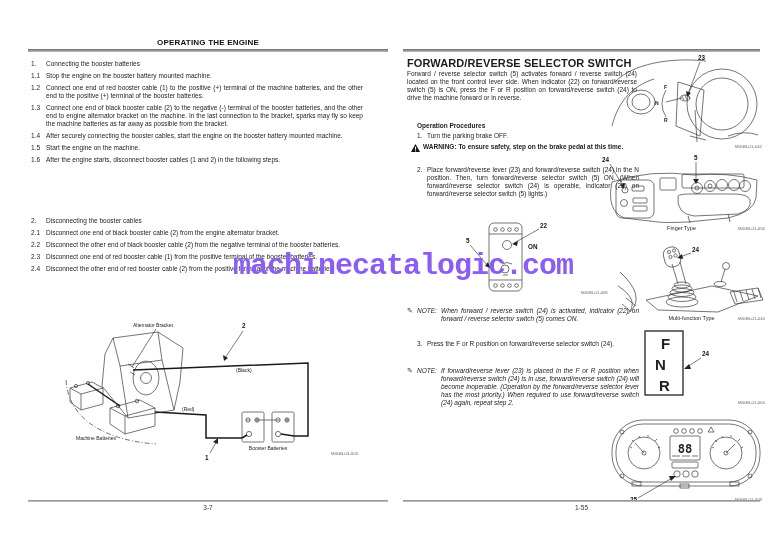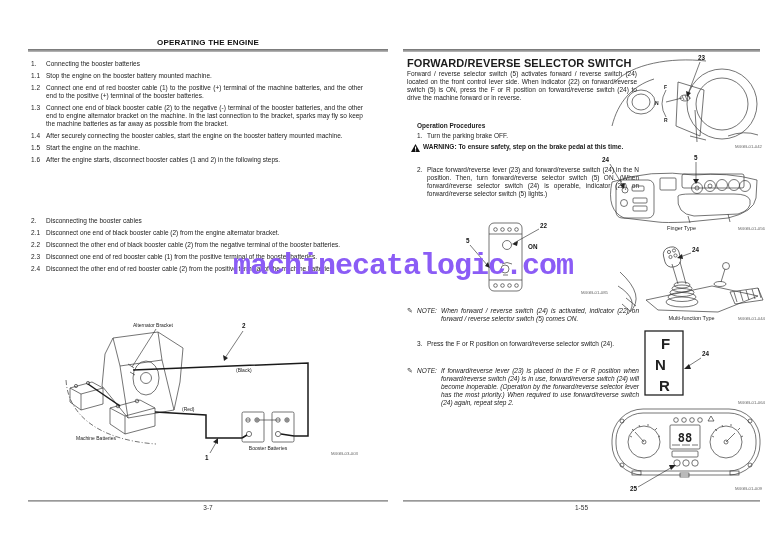--- a/index.html
+++ b/index.html
@@ -357,21 +357,21 @@
       <text class="lbl" x="62" y="26">24</text>
       <line class="call" x1="61" y1="28" x2="47" y2="37"></line>
       <polygon class="ah" points="44,39 49,34 51,39"></polygon>
     </svg>
     <div class="caprow">
         <span class="cap"></span>
         <span class="code">M4GB-01-064</span>
       </div>
   </div>
 
-  <div class="illus" style="left:207px;top:405px;">
+  <div class="illus" style="left:207px;top:416px;">
     <svg width="155" height="88" viewBox="0 0 155 88">
       <rect class="ln" x="2" y="4" width="148" height="66" rx="31"></rect>
       <rect class="ln" x="6" y="8" width="140" height="58" rx="27"></rect>
       <circle class="ln" cx="34" cy="37" r="16"></circle>
       <circle class="ln" cx="34" cy="37" r="2"></circle>
       <line class="ln" x1="34" y1="37" x2="25" y2="27"></line>
       <path class="ln" d="M 22,32 l -2,-1 M 24,26 l -2,-2 M 30,22 l -1,-2 M 38,21 l 0,-2 M 45,25 l 2,-2 M 48,32 l 2,-1"></path>
       <circle class="ln" cx="116" cy="37" r="16"></circle>
       <circle class="ln" cx="116" cy="37" r="2"></circle>
       <line class="ln" x1="116" y1="37" x2="125" y2="28"></line>

